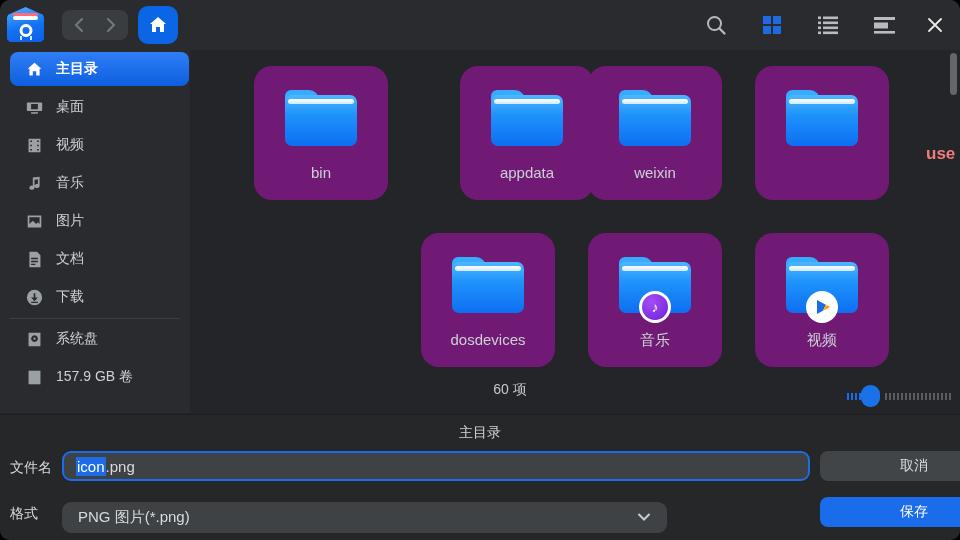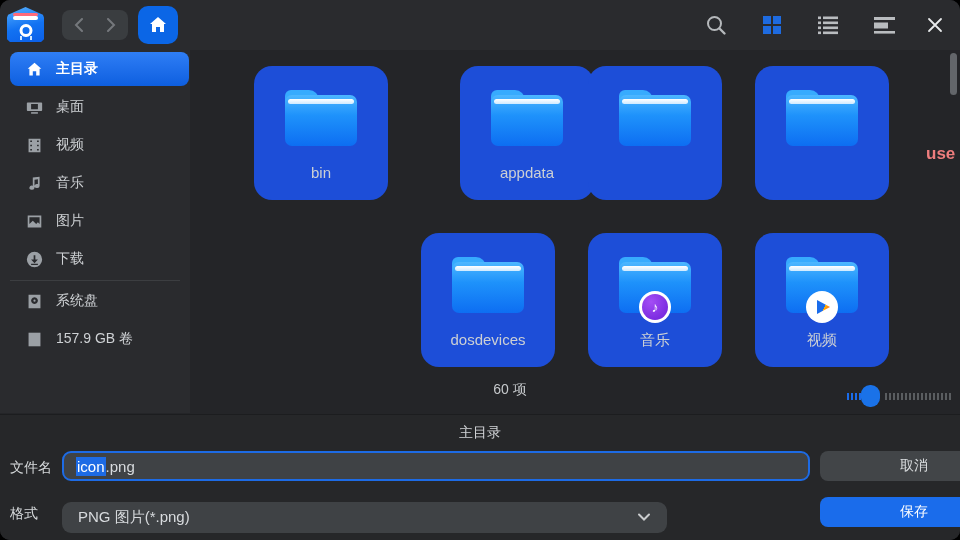--- a/index.html
+++ b/index.html
@@ -31,21 +31,21 @@
   .side-item .s-ico{width:18px;height:18px;display:flex;align-items:center;justify-content:center;}
   .side-item .s-ico svg{fill:#9ba0a5;}
   .side-item .s-label{font-size:14px;color:#ced1d4;}
   .side-item.selected{background:linear-gradient(180deg,#2f7ef5,#0e5fe0);}
   .side-item.selected .s-label{color:#fff;font-weight:bold;}
   .side-item.selected .s-ico svg{fill:#fff;}
   .side-divider{height:1px;background:#3c3e41;margin:3px 10px 3px 10px;}
 
   
   #content{position:absolute;left:190px;top:50px;width:770px;height:363px;background:#242528;}
-  .tile{position:absolute;width:134px;height:134px;border-radius:18px;background:#1d4ed8;cursor:pointer;}
+  .tile{position:absolute;width:134px;height:134px;border-radius:18px;background:#701a75;cursor:pointer;}
   .tile.hover{background:#3a3d42;}
   .folder{position:absolute;left:50%;top:24px;transform:translateX(-50%);width:72px;height:56px;}
   .folder .tab{position:absolute;left:0;top:0;width:34px;height:14px;background:#37abfe;border-radius:6px 10px 0 0;}
   .folder .fbody{position:absolute;left:0;top:5px;right:0;bottom:0;border-radius:7px;
     background:linear-gradient(180deg,#4db7ff 0%,#1e92fb 40%,#0d6ef2 100%);}
   .folder .shine{position:absolute;left:3px;right:3px;top:9px;height:5px;border-radius:3px;
     background:linear-gradient(180deg,#ffffff,#cfeaff);}
   .f-badge{position:absolute;left:50%;top:34px;transform:translateX(-50%);width:32px;height:32px;border-radius:50%;
     background:#fff;display:flex;align-items:center;justify-content:center;}
   .f-badge .inner-music{width:26px;height:26px;border-radius:50%;
@@ -199,20 +199,28 @@
         <svg width="17" height="17" viewBox="0 0 20 20">
             <path d="M2 3 h16 v14 h-16 z M4 5 v8 l4 -4 l4 4 l2 -2 l2 2 v-8 z" fill-rule="evenodd"></path>
             <circle cx="13.5" cy="7.5" r="1.4" fill="#2a2b2e"></circle>
           </svg>
       </span>
       <span class="s-label">图片</span>
     </div>
     <div class="side-item">
       <span class="s-ico">
         <svg width="17" height="17" viewBox="0 0 20 20">
+            <path d="M4 1 h9 l4 4 v14 h-13 z M6 8 h8 v1.6 h-8 z M6 11.5 h8 v1.6 h-8 z M6 15 h5 v1.6 h-5 z" fill-rule="evenodd"></path>
+          </svg>
+      </span>
+      <span class="s-label">文档</span>
+    </div>
+    <div class="side-item">
+      <span class="s-ico">
+        <svg width="17" height="17" viewBox="0 0 20 20">
             <path d="M10 1 a9 9 0 1 0 0 18 a9 9 0 0 0 0 -18 z M9 5 h2 v5 h3 l-4 4.5 l-4 -4.5 h3 z M6 15 h8 v1.6 h-8 z" fill-rule="evenodd"></path>
           </svg>
       </span>
       <span class="s-label">下载</span>
     </div>
 
     <div class="side-divider"></div>
 
     <div class="side-item">
       <span class="s-ico">
@@ -251,20 +259,21 @@
           <div class="shine"></div>
         </div>
       <div class="t-label">appdata</div>
     </div>
     <div class="tile" style="left:398px;top:16px;">
       <div class="folder">
           <div class="tab"></div>
           <div class="fbody"></div>
           <div class="shine"></div>
         </div>
+      <div class="t-label">weixin</div>
     </div>
     <div class="tile" style="left:565px;top:16px;">
       <div class="folder">
           <div class="tab"></div>
           <div class="fbody"></div>
           <div class="shine"></div>
         </div>
     </div>
 
     <div class="tile" style="left:231px;top:183px;">

